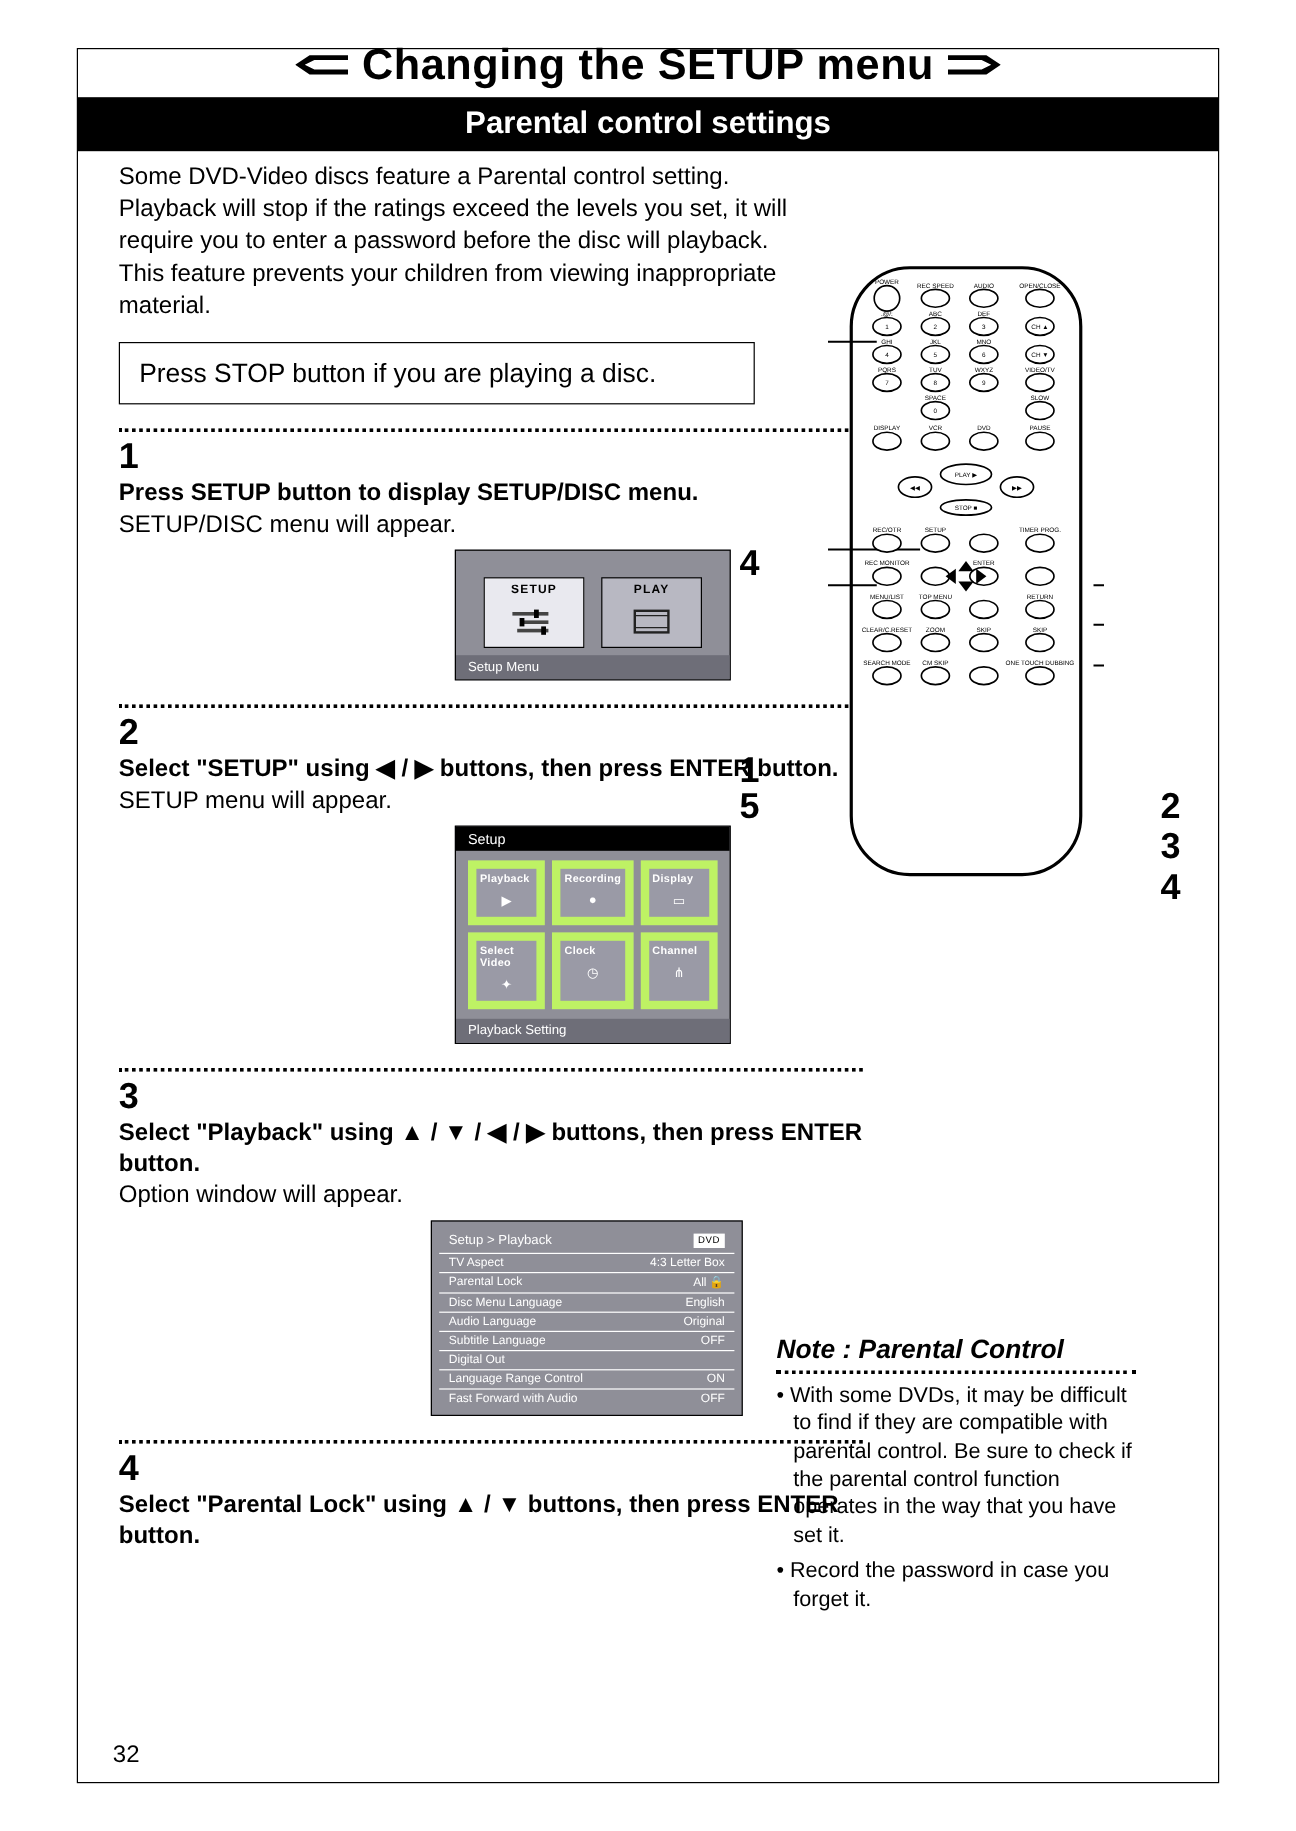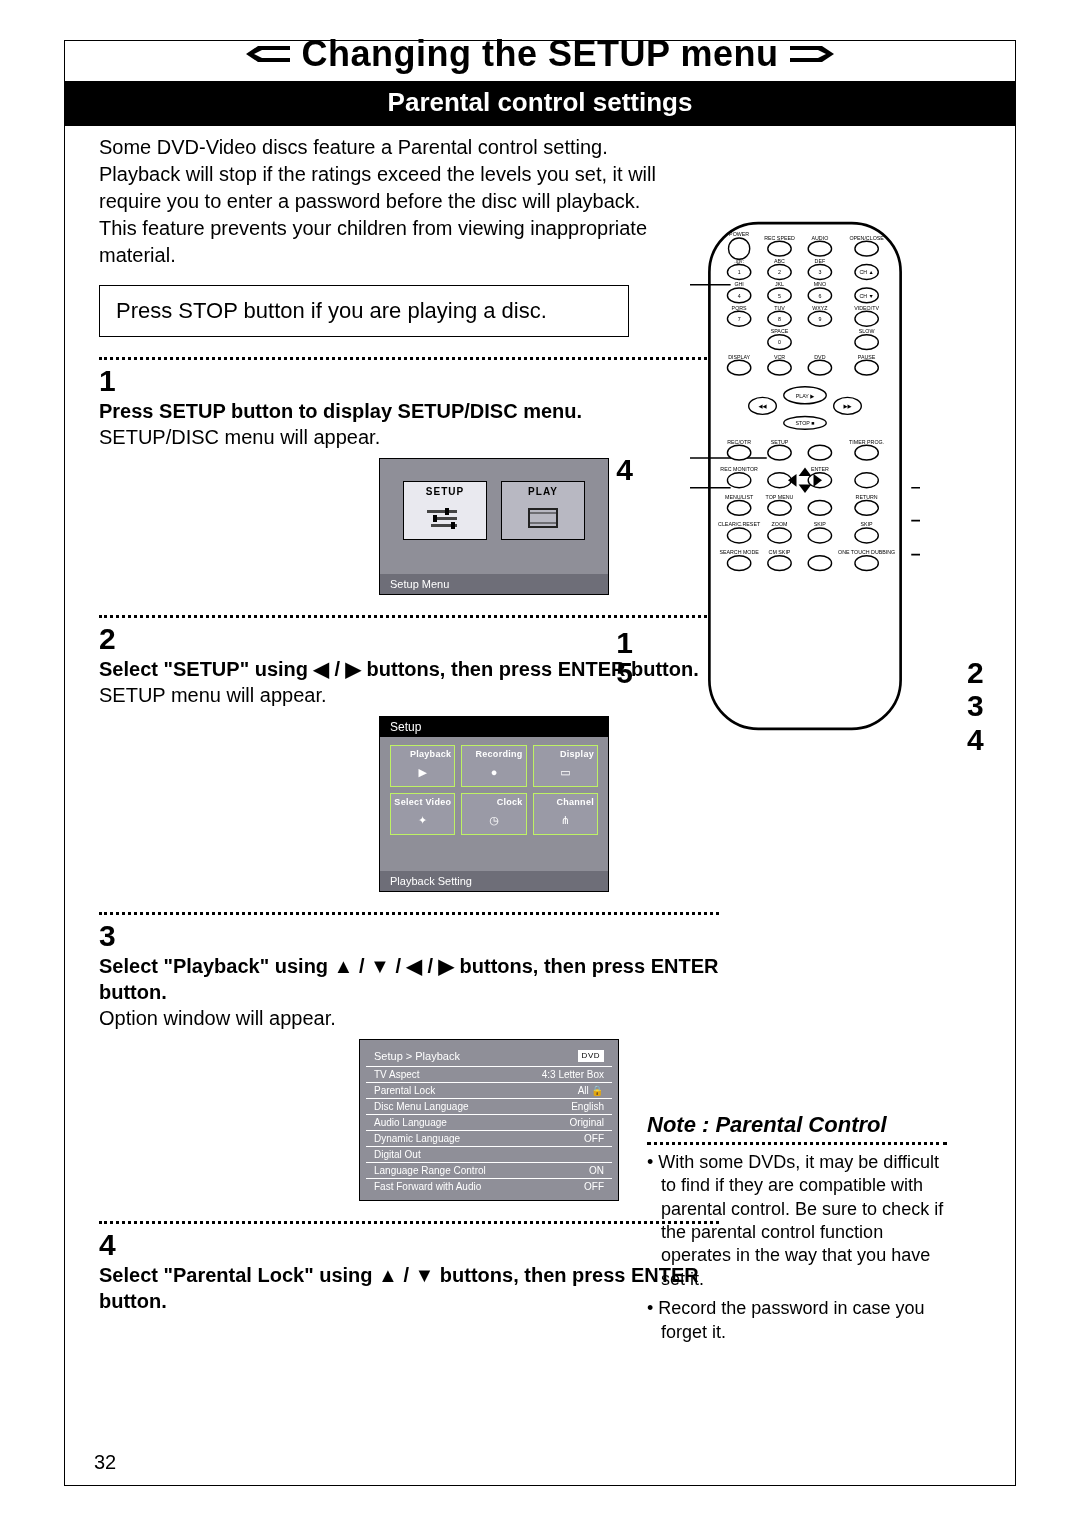--- a/index.html
+++ b/index.html
@@ -17,24 +17,24 @@
   .stepnum { font-size: 30px; font-weight: 700; }
   .stepbold { font-size: 20px; font-weight: 700; line-height: 1.3; max-width: 640px; }
   .stepnorm { font-size: 20px; line-height: 1.3; max-width: 640px; }
   .screenshot { width: 230px; background: #8f8f98; border: 1px solid #000; margin: 8px 0 0 280px; font-size: 11px; color: #fff; }
   .screenshot .body { padding: 22px 16px 6px 16px; }
   .tabrow { display:flex; gap:14px; justify-content:center; }
   .tab { width: 84px; background:#b8b8c2; border:1px solid #000; padding:4px; text-align:center; }
   .tab.active { background:#e9e9ef; }
   .tab .tl { font-size:10px; font-weight:700; letter-spacing:1px; display:block; margin-bottom:4px; color:#000;}
   .tab .iconbox { height:34px; background:#fff0; display:flex; align-items:center; justify-content:center;}
-  .footerbar { background:#6e6e78; font-size:11px; padding:4px 10px; margin-top:28px; }
+  .footerbar { background:#6e6e78; font-size:11px; padding:4px 10px; margin-top:0; }
   .fbar-dark { background:#000; color:#fff; text-align:left; font-size:12px; padding:3px 10px; }
   .grid3 { display:grid; grid-template-columns: repeat(3, 1fr); gap:6px; padding: 8px 10px; }
-  .cell { border:1px solid #bef264; text-align:right; padding:3px; background:#9a9aa6; }
+  .cell { border:7px solid #bef264; text-align:left; padding:3px; background:#9a9aa6; }
   .cell .cl { font-size:9px; font-weight:700; letter-spacing:0.3px; color:#fff; display:block; margin-bottom:2px;}
   .cell .ic { height:22px; display:flex; align-items:center; justify-content:center; color:#fff; }
   .tblhead { display:flex; justify-content:space-between; padding:4px 8px; font-size:11px; color:#fff; }
   .tblhead .tag { background:#fff; color:#000; font-size:8px; padding:1px 4px; letter-spacing:0.5px;}
   .trow { display:flex; justify-content:space-between; font-size:10px; color:#fff; padding:2px 8px; border-top:1px solid #fff; }
   .trow .c0 { flex:1; text-align:left; }
   .trow .c1 { text-align:right; width:80px;}
   .remote-col { position:absolute; right:70px; top:180px; width:280px; text-align:center; }
   .remote-svg { width:230px; height:510px; }
   .callout { font-size:30px; font-weight:700; position:absolute; }
@@ -169,21 +169,21 @@
           </div>
         <div class="trow">
             <span class="c0">Disc Menu Language</span>
             <span class="c1">English</span>
           </div>
         <div class="trow">
             <span class="c0">Audio Language</span>
             <span class="c1">Original</span>
           </div>
         <div class="trow">
-            <span class="c0">Dynamic Language</span>
+            <span class="c0">Subtitle Language</span>
             <span class="c1">OFF</span>
           </div>
         <div class="trow">
             <span class="c0">Digital Out</span>
             <span class="c1"></span>
           </div>
         <div class="trow">
             <span class="c0">Language Range Control</span>
             <span class="c1">ON</span>
           </div>

